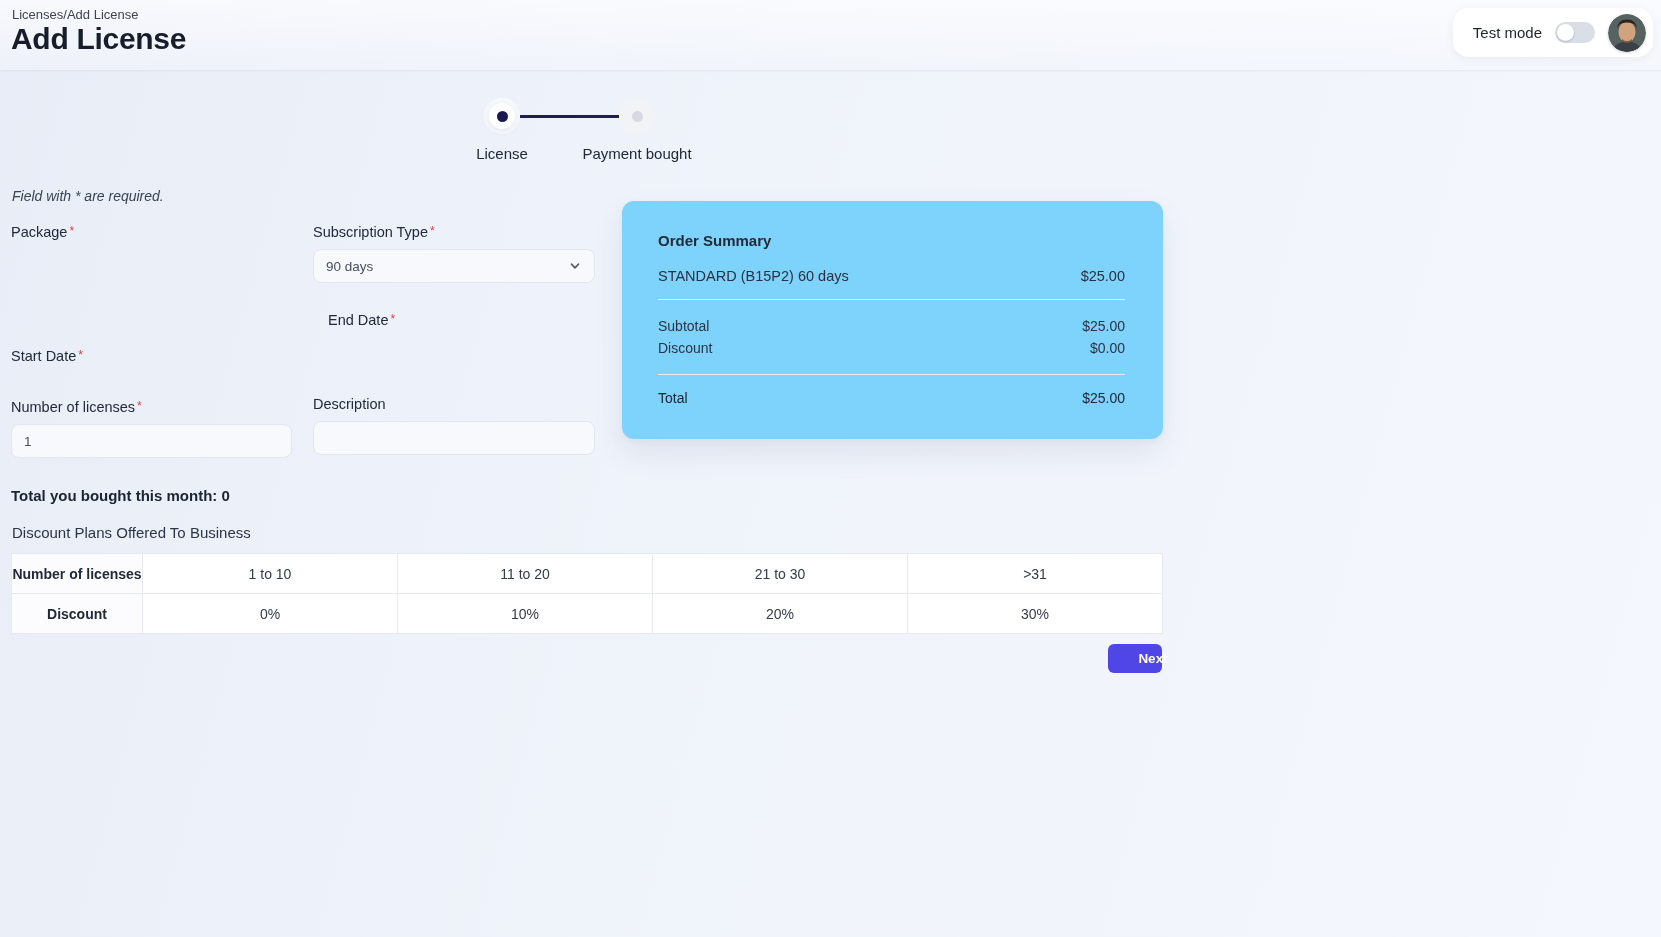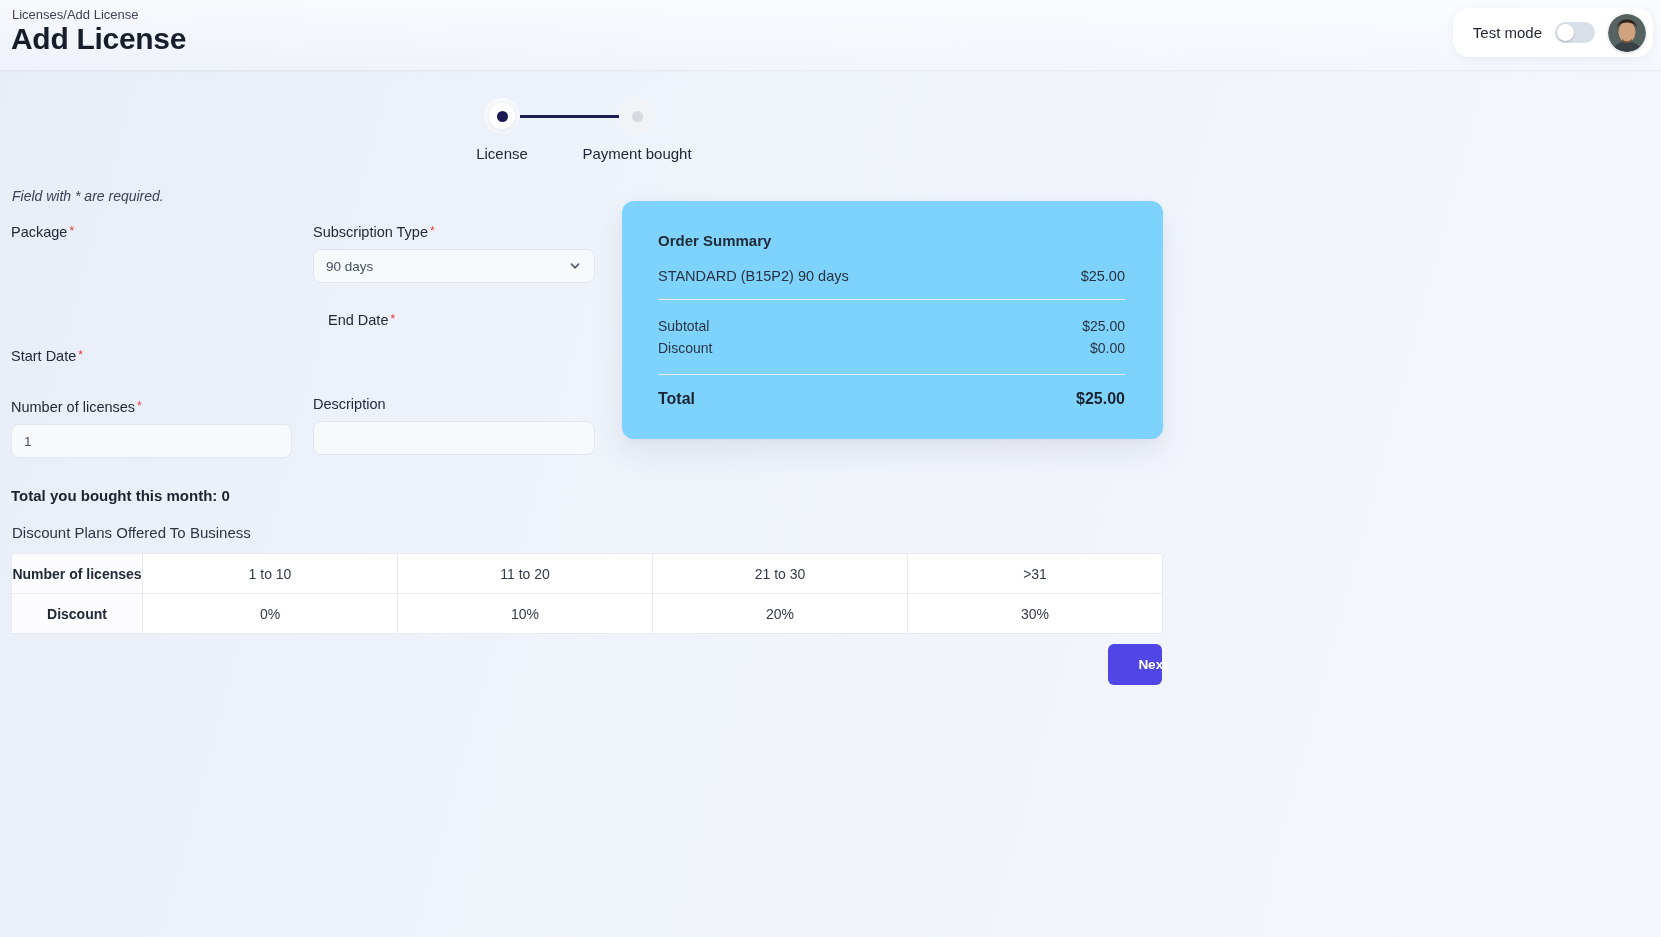--- a/index.html
+++ b/index.html
@@ -77,31 +77,31 @@
     box-shadow:0 14px 30px rgba(70,80,130,.10), 0 2px 6px rgba(70,80,130,.05);
     padding:31px 38px 0 36px;
     margin-top:16px;
   }
   .order-title { font-size:15px; font-weight:700; color:#232a38; margin-bottom:19px; }
   .row-between { display:flex; justify-content:space-between; align-items:baseline; }
   .item-name, .item-price { font-size:14.5px; color:#2a3140; }
   .item-qty { font-size:13.5px; color:#2a3140; margin-top:8px; }
   .card-divider { border:none; border-top:1px solid #e9ebf2; margin:15px 0; }
   .sum-row { font-size:14px; color:#2c3444; line-height:22px; }
-  .total-row { margin-top:13px; font-size:16px; font-weight:700; color:#1c2331; }
+  .total-row { margin-top:13px; font-size:14px; font-weight:400; color:#1c2331; }
 
   
   .plans-caption { position:absolute; left:12px; top:524px; font-size:15px; color:#2d3444; }
   .plans-table { position:absolute; left:11px; top:553px; width:1152px; border-collapse:collapse; background:#fff; table-layout:fixed; }
   .plans-table td { border:1px solid #e7e9f0; height:40px; text-align:center; font-size:14px; color:#333a49; }
   .plans-table td.rowhead { width:131px; font-weight:700; background:#fcfcfe; color:#222a39; }
 
   
   .next-btn {
-    position:absolute; left:1108px; top:644px; width:54px; height:41px;
+    position:absolute; left:1108px; top:644px; width:54px; height:29px;
     background:var(--accent,#4f46e5); color:#fff; border:none; border-radius:6px;
     font-family:inherit; font-size:13.5px; font-weight:700; cursor:pointer;
     display:flex; align-items:center; justify-content:center;padding-left:36px;
   }
 </style>
 </head>
 <body>
 
 <div class="header-band"></div>
 
@@ -191,21 +191,21 @@
   <div class="control">
     <input type="text" value="" style="">
   </div>
 </div>
 
 <p class="total-bought">Total you bought this month: 0</p>
 
 <div class="order-card">
   <div class="order-title">Order Summary</div>
   <div class="row-between">
-    <span class="item-name">STANDARD (B15P2) 90 days</span>
+    <span class="item-name">STANDARD (B15P2) 60 days</span>
     <span class="item-price">$25.00</span>
   </div>
   <hr class="card-divider">
   <div class="row-between sum-row">
     <span>Subtotal</span>
     <span>$25.00</span>
   </div>
   <div class="row-between sum-row">
     <span>Discount</span>
     <span>$0.00</span>

